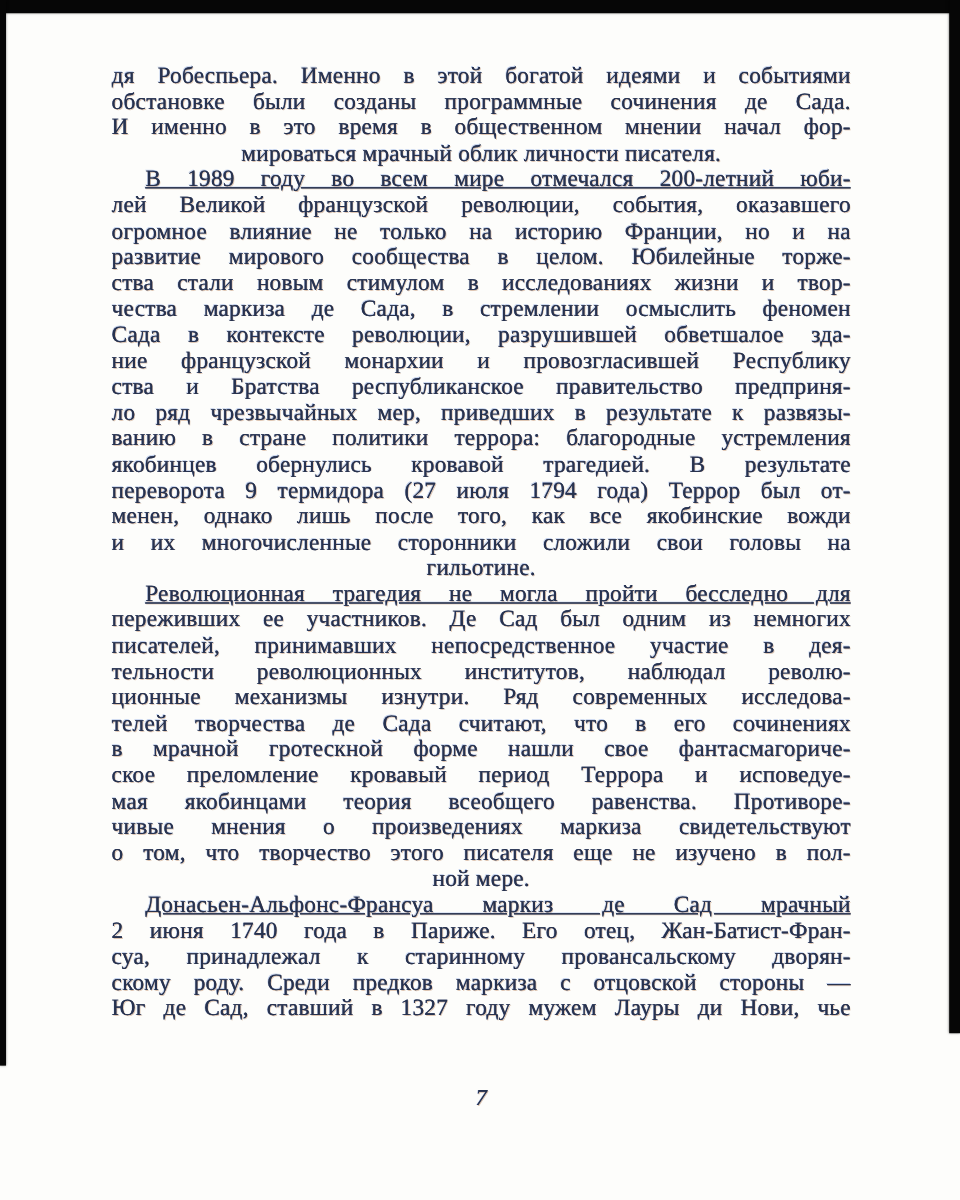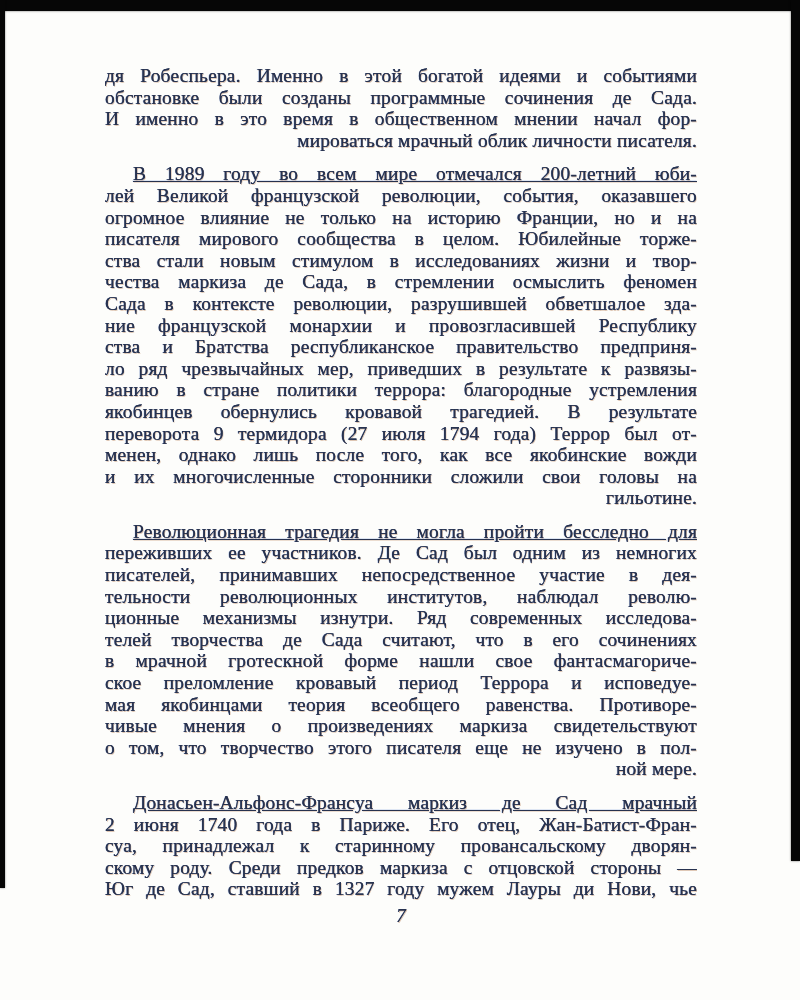--- a/index.html
+++ b/index.html
@@ -27,26 +27,26 @@
   
   .text-block {
     position: absolute;
     left: 93px;
     top: 53px;
     width: 616px;
     color: var(--ink, #27324f);
     font-size: 19.5px;
     letter-spacing: 0.15px;
   }
-  .para { margin: 12px; padding: 0; }
+  .para { margin: 0; padding: 0; }
   .line {
     line-height: 21.6px;
     height: 21.6px;
     overflow: hidden;
-    text-align: right;
+    text-align: center;
     white-space: normal;
     
     text-shadow:
       0 0 0.55px rgba(39, 50, 79, 0.85),
       0.7px 0.6px 0.4px rgba(158, 84, 28, 0.32),
       -0.6px -0.5px 0.4px rgba(36, 88, 198, 0.28);
   }
   .line.j { text-align: justify; }
   .line.j::after { content: ""; display: inline-block; width: 100%; height: 0; }
   .line.first { text-indent: 28px; text-decoration: underline; }
@@ -77,21 +77,21 @@
     <div class="para">
       <div class="line j">дя Робеспьера. Именно в этой богатой идеями и событиями</div>
       <div class="line j">обстановке были созданы программные сочинения де Сада.</div>
       <div class="line j">И именно в это время в общественном мнении начал фор-</div>
       <div class="line">мироваться мрачный облик личности писателя.</div>
     </div>
     <div class="para">
       <div class="line j first">В 1989 году во всем мире отмечался 200-летний юби-</div>
       <div class="line j">лей Великой французской революции, события, оказавшего</div>
       <div class="line j">огромное влияние не только на историю Франции, но и на</div>
-      <div class="line j">писателя мирового сообщества в целом. Юбилейные торже-</div>
+      <div class="line j">развитие мирового сообщества в целом. Юбилейные торже-</div>
       <div class="line j">ства стали новым стимулом в исследованиях жизни и твор-</div>
       <div class="line j">чества маркиза де Сада, в стремлении осмыслить феномен</div>
       <div class="line j">Сада в контексте революции, разрушившей обветшалое зда-</div>
       <div class="line j">ние французской монархии и провозгласившей Республику</div>
       <div class="line j">ства и Братства республиканское правительство предприня-</div>
       <div class="line j">ло ряд чрезвычайных мер, приведших в результате к развязы-</div>
       <div class="line j">ванию в стране политики террора: благородные устремления</div>
       <div class="line j">якобинцев обернулись кровавой трагедией. В результате</div>
       <div class="line j">переворота 9 термидора (27 июля 1794 года) Террор был от-</div>
       <div class="line j">менен, однако лишь после того, как все якобинские вожди</div>

